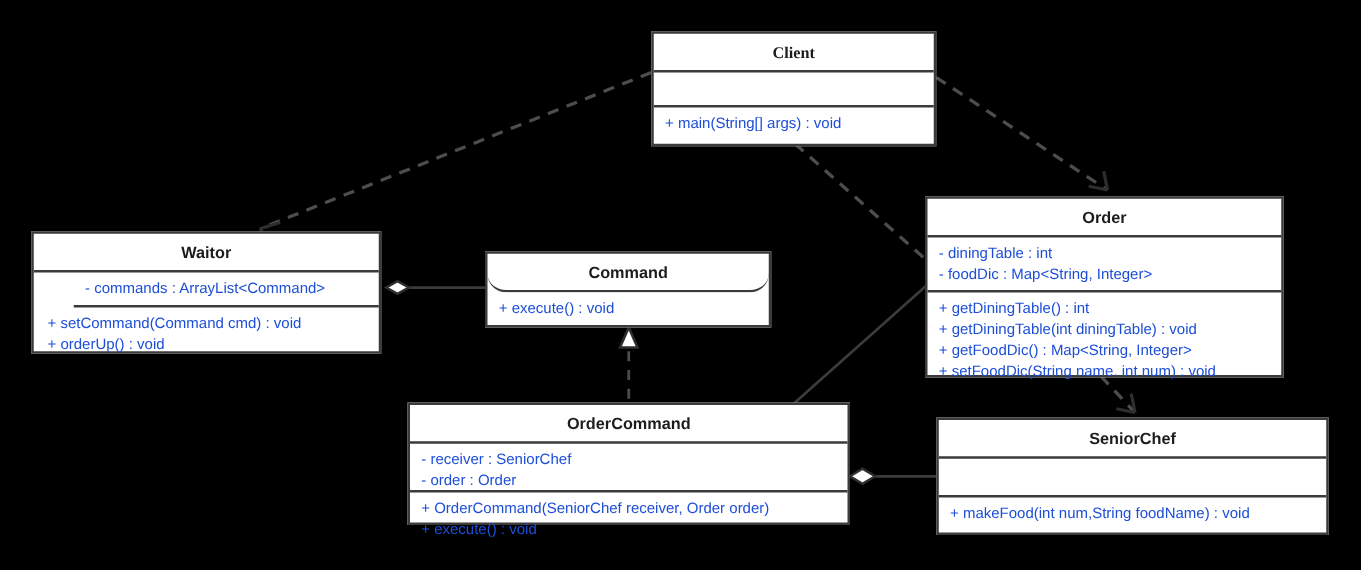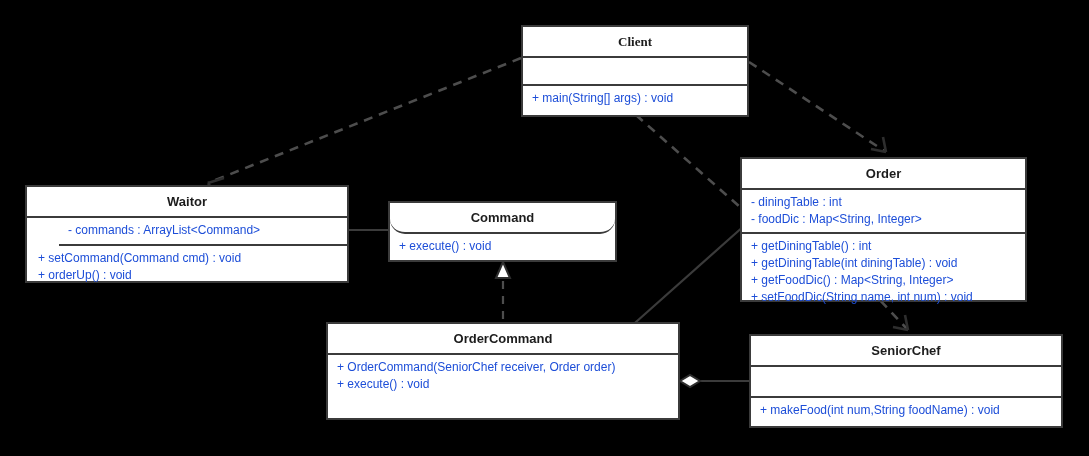--- a/index.html
+++ b/index.html
@@ -58,21 +58,21 @@
   }
   .uml-compartment.empty {
     min-height: 18px;
   }
   
   #cls-client      { left: 521px; top: 25px;  width: 228px; height: 92px; }
   #cls-client .uml-title { height: 31px; font-family: Liberation Serif, serif; }
   #cls-client .c-attrs  { height: 28px; }
   #cls-client .c-ops    { height: 29px; }
 
-  #cls-waitor      { left: 25px;  top: 185px; width: 324px; height: 98px; }
+  #cls-waitor      { left: 25px;  top: 185px; width: 280px; height: 98px; }
   #cls-waitor .uml-title { height: 31px; }
   #cls-waitor .c-attrs  { height: 28px; margin-left: 32px; }
   #cls-waitor .c-ops    { height: 37px; padding-left: 11px; }
 
   #cls-command     { left: 388px; top: 201px; width: 229px; height: 61px; }
   #cls-command .uml-title { height: 31px; border-radius: 15px; }
   #cls-command .c-ops { height: 28px; }
 
   #cls-order       { left: 740px; top: 157px; width: 287px; height: 145px; }
   #cls-order .uml-title { height: 31px; }
@@ -172,20 +172,24 @@
     <div class="uml-compartment c-ops last">
       <div class="uml-line">+ getDiningTable() : int</div>
       <div class="uml-line">+ getDiningTable(int diningTable) : void</div>
       <div class="uml-line">+ getFoodDic() : Map&lt;String, Integer&gt;</div>
       <div class="uml-line">+ setFoodDic(String name, int num) : void</div>
     </div>
   </div>
 
   <div class="uml-class" id="cls-ordercommand">
     <div class="uml-title">OrderCommand</div>
+    <div class="uml-compartment c-attrs">
+      <div class="uml-line">- receiver : SeniorChef</div>
+      <div class="uml-line">- order : Order</div>
+    </div>
     <div class="uml-compartment c-ops last">
       <div class="uml-line">+ OrderCommand(SeniorChef receiver, Order order)</div>
       <div class="uml-line">+ execute() : void</div>
     </div>
   </div>
 
   <div class="uml-class" id="cls-seniorchef">
     <div class="uml-title">SeniorChef</div>
     <div class="uml-compartment c-attrs empty"></div>
     <div class="uml-compartment c-ops last">

